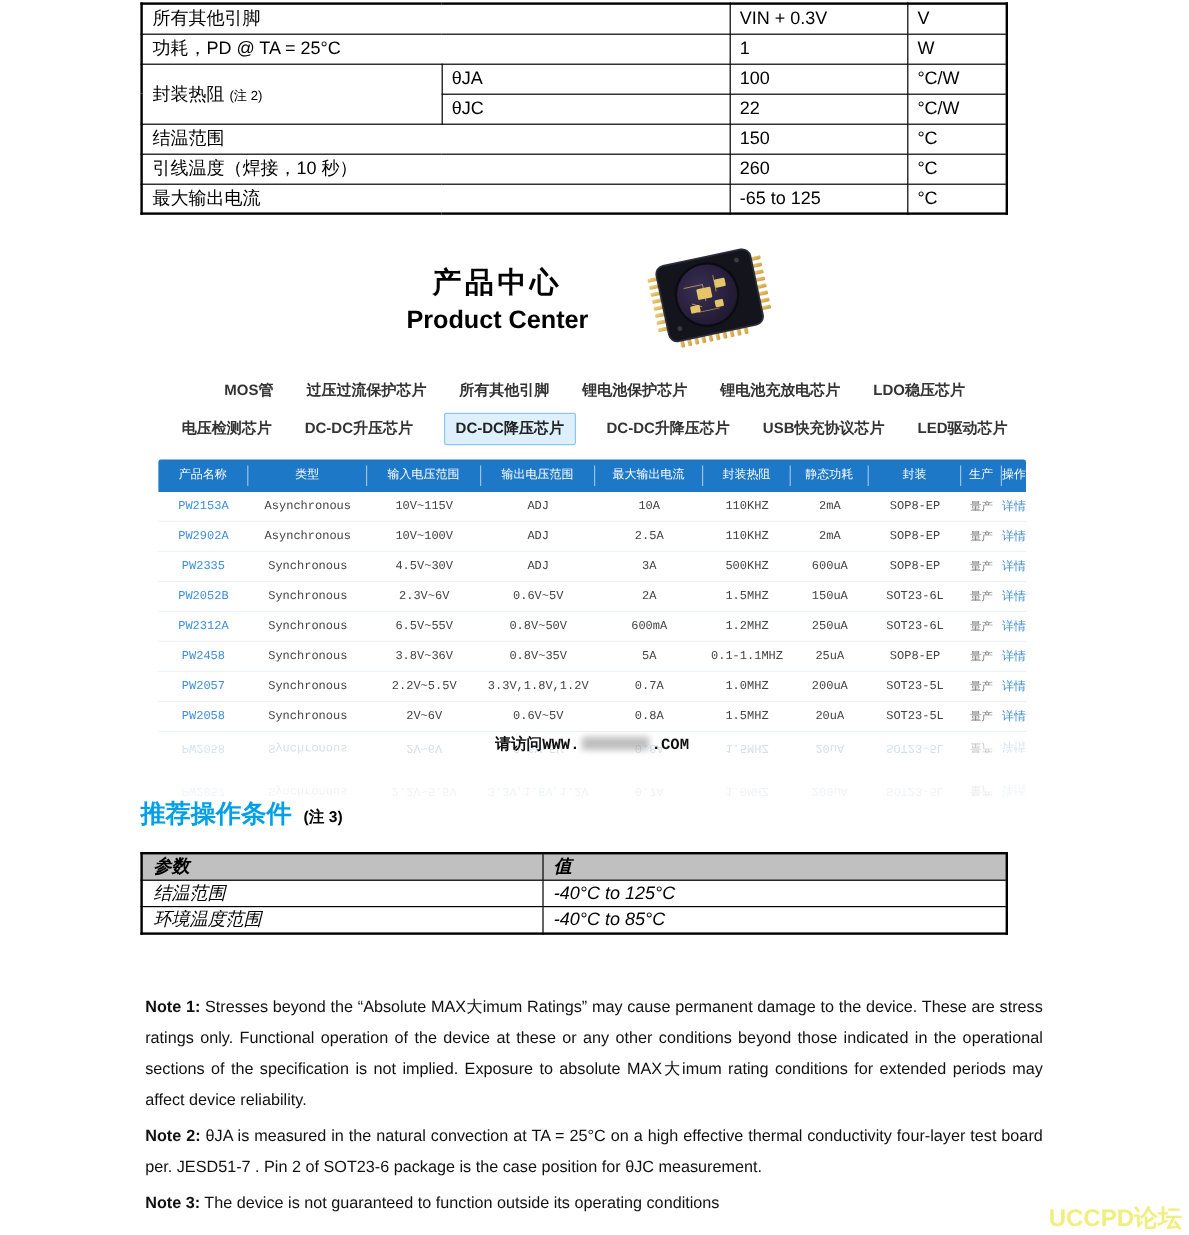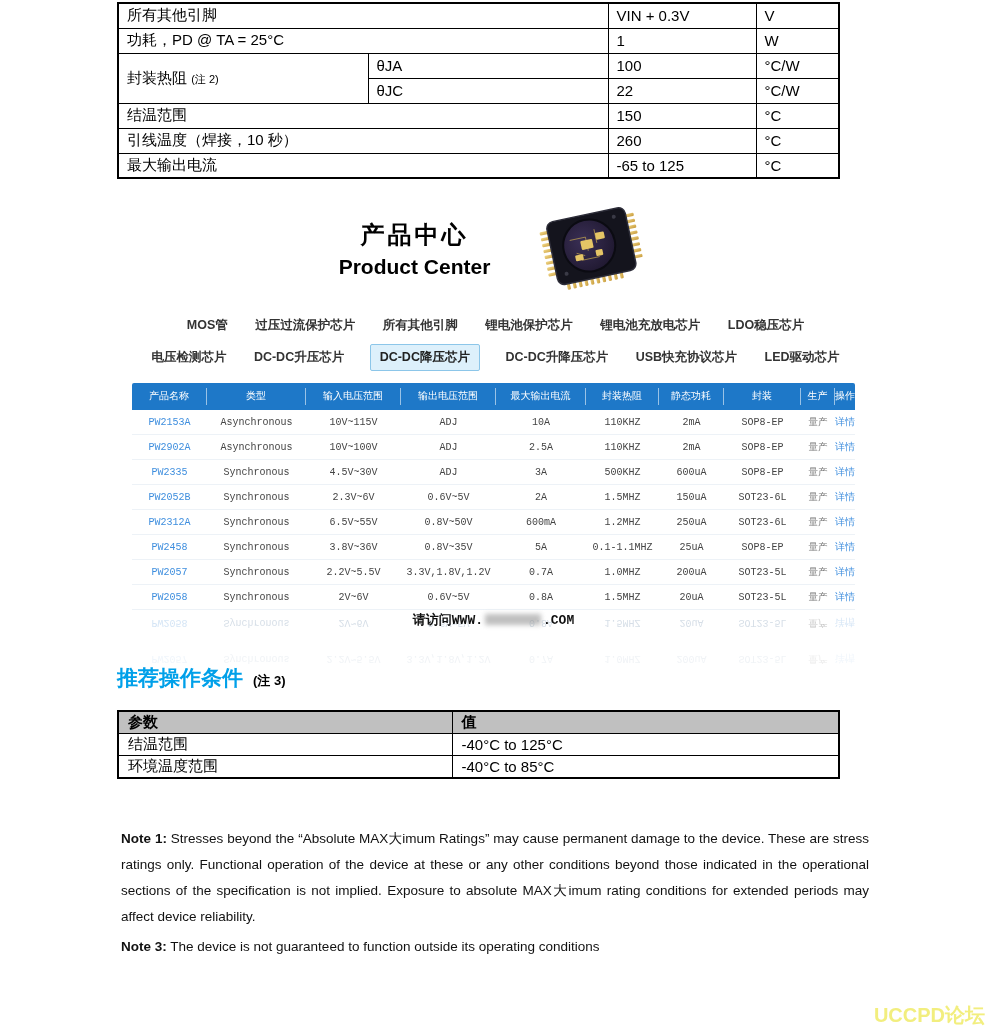--- a/index.html
+++ b/index.html
@@ -54,21 +54,21 @@
   .visit-line { position:absolute; left:0; top:228px; width:723px; text-align:center; font-size:13px; font-weight:bold; color:#111; }
   .smudge { display:inline-block; width:56px; height:11px; background:#8a8a8a; opacity:.55; filter:blur(2.5px); margin:0 2px; vertical-align:-1px; }
 
   
   .rec-head { position:absolute; left:117px; top:664px; font-size:21px; font-weight:bold; color:#00a0e9; }
   .rec-head .hn { font-size:13px; color:#000; margin-left:10px; font-weight:bold; }
   .rec-table {
     position:absolute; left:117px; top:710px; width:721px;
     border-collapse:collapse; font-size:15px; table-layout:fixed; border:2px solid #000;
   }
-  .rec-table th, .rec-table td { border:1.5px solid #000; padding:1px 9px; height:14px; text-align:left; white-space:nowrap; }
+  .rec-table th, .rec-table td { border:1.5px solid #000; padding:1px 9px; height:14px; text-align:left; white-space:nowrap;font-style:italic; }
   .rec-table th { background:#c0c0c0; font-weight:bold; }
 
   
   .notes { position:absolute; left:117px; top:822px; width:756px; font-size:13.5px; line-height:26px; color:#111; text-align:justify; }
   .notes p { margin:4px; }
   .notes p + p { margin-top:1px; }
   .nlabel { font-weight:bold; }
 
   
   .sitemark { position:absolute; right:6px; bottom:0px; font-size:20px; font-weight:bold; color:#f2ee7e; }
@@ -369,16 +369,17 @@
   </tr>
   <tr>
     <td>环境温度范围</td>
     <td>-40°C to 85°C</td>
   </tr>
 </tbody>
   </table>
 
 <div class="notes">
   <p><span class="nlabel">Note 1:</span> <span>Stresses beyond the “Absolute MAX大imum Ratings” may cause permanent damage to the device. These are stress ratings only. Functional operation of the device at these or any other conditions beyond those indicated in the operational sections of the specification is not implied. Exposure to absolute MAX大imum rating conditions for extended periods may affect device reliability.</span></p>
+  <p><span class="nlabel">Note 2:</span> <span>θJA is measured in the natural convection at TA = 25°C on a high effective thermal conductivity four-layer test board per. JESD51-7 . Pin 2 of SOT23-6 package is the case position for θJC measurement.</span></p>
   <p><span class="nlabel">Note 3:</span> <span>The device is not guaranteed to function outside its operating conditions</span></p>
 </div>
 
 <div class="sitemark">UCCPD论坛</div>
 
 </body></html>

